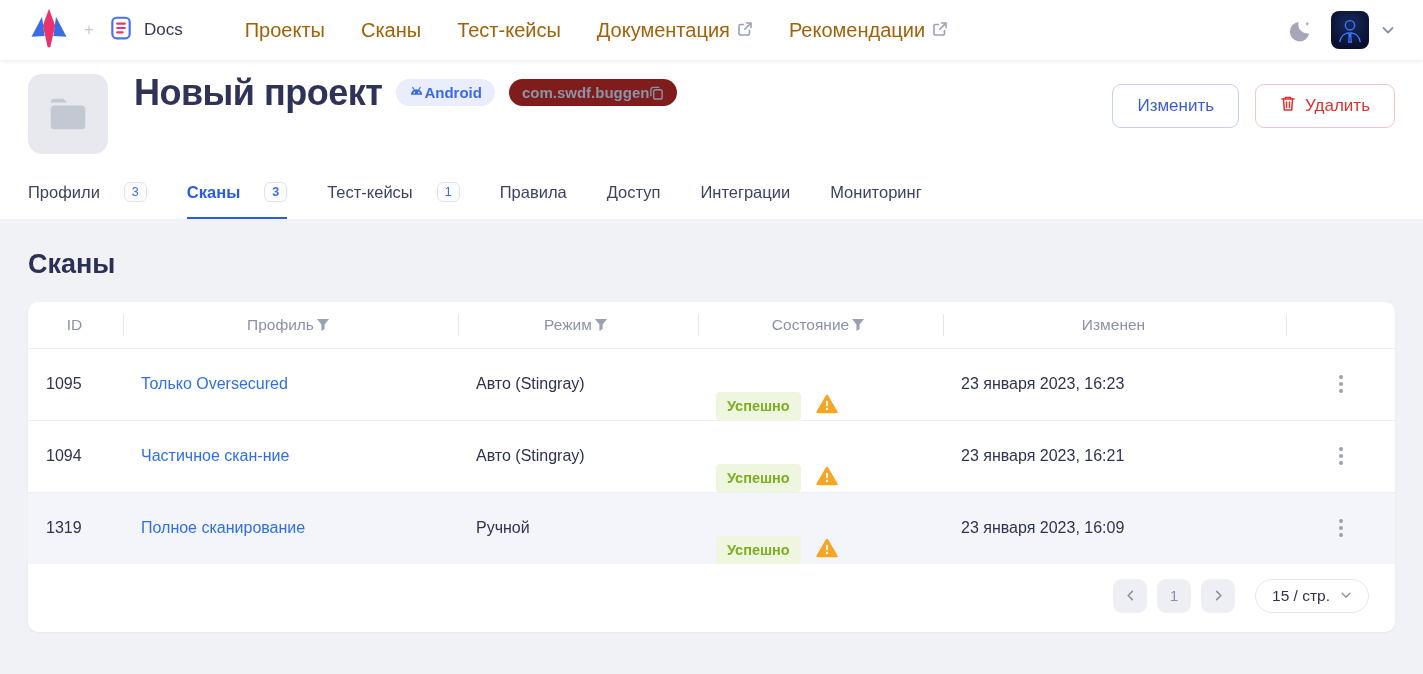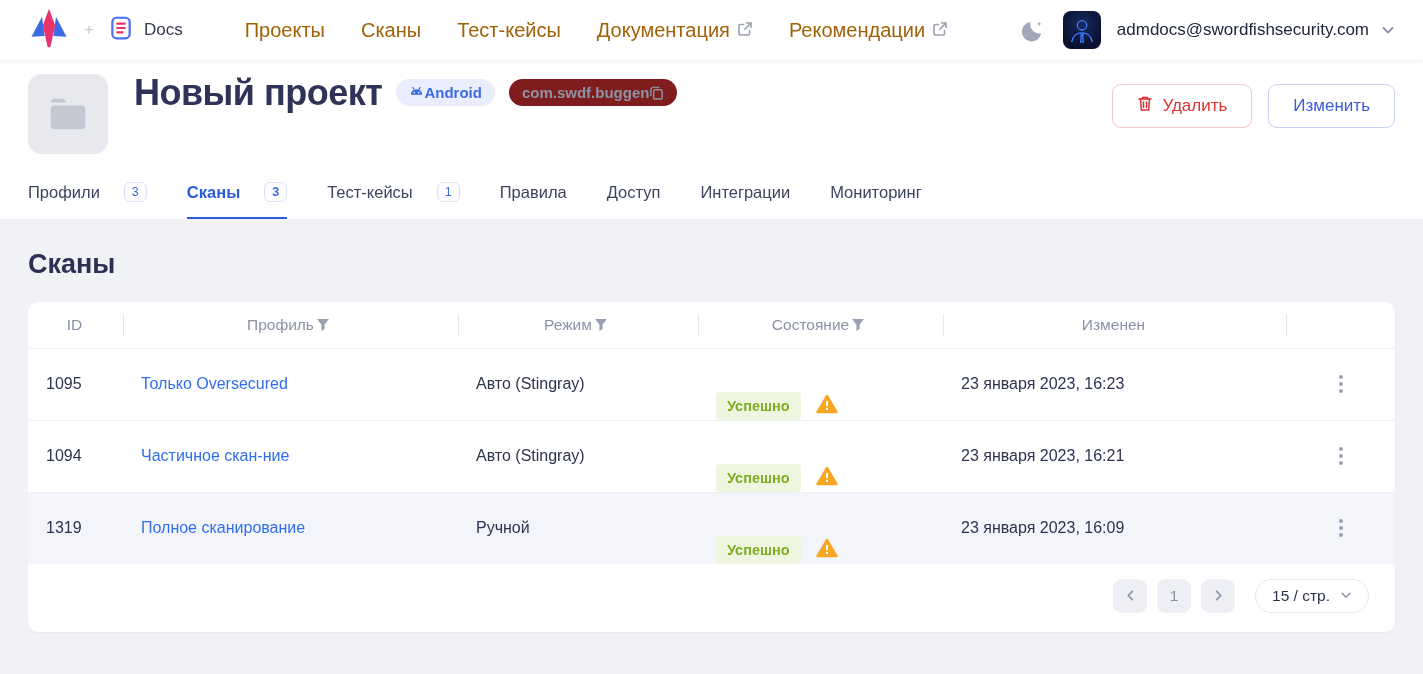--- a/index.html
+++ b/index.html
@@ -157,21 +157,20 @@
       </svg>
     </button>
     <div class="avatar">
       <svg width="30" height="30" viewBox="0 0 32 32" fill="none" stroke="#3d7bff" stroke-width="1.4">
         <circle cx="16" cy="11" r="5"></circle>
         <path d="M5 29c1-7 6-10 11-10s10 3 11 10"></path>
         <path d="M14 19l2 3 2-3"></path>
           <path d="M15.2 22h1.6l.6 7h-2.8z"></path>
       </svg>
     </div>
-    <span class="user-email">admdocs@swordfishsecurity.com</span>
     <span class="user-caret">
       <svg width="14" height="14" viewBox="0 0 14 14" fill="none" stroke="#8b92a5" stroke-width="1.8" stroke-linecap="round" stroke-linejoin="round">
         <polyline points="2.5,5 7,9.5 11.5,5"></polyline>
       </svg>
     </span>
   </div>
 </header>
 
 <section class="project-header">
   <div class="folder-wrap">
@@ -200,34 +199,34 @@
         <span class="copy-icon">
           <svg width="15" height="15" viewBox="0 0 16 16" fill="none" stroke="#8c93a6" stroke-width="1.5">
             <rect x="5" y="5" width="9" height="10" rx="2"></rect>
             <path d="M11 2.5H4.5A2.5 2.5 0 0 0 2 5v7"></path>
           </svg>
         </span>
       </span>
     </div>
   </div>
   <div class="header-actions">
+    <button class="btn btn-edit">
+      <span>Изменить</span>
+    </button>
     <button class="btn btn-delete">
       <span>
         <svg width="16" height="17" viewBox="0 0 16 17" fill="none" stroke="#e03131" stroke-width="1.5" stroke-linecap="round">
           <path d="M2 4h12"></path>
             <path d="M5.5 4V2.5h5V4"></path>
           <path d="M3.5 4l.8 11h7.4l.8-11"></path>
           <line x1="6.5" y1="7" x2="6.5" y2="12.5"></line>
             <line x1="9.5" y1="7" x2="9.5" y2="12.5"></line>
         </svg>
       </span>
       <span>Удалить</span>
-    </button>
-    <button class="btn btn-edit">
-      <span>Изменить</span>
     </button>
   </div>
 </section>
 
 <nav class="tabs">
   <span class="tab">
     <span>Профили</span>
     <span class="tab-badge">3</span>
   </span>
   <span class="tab active">

